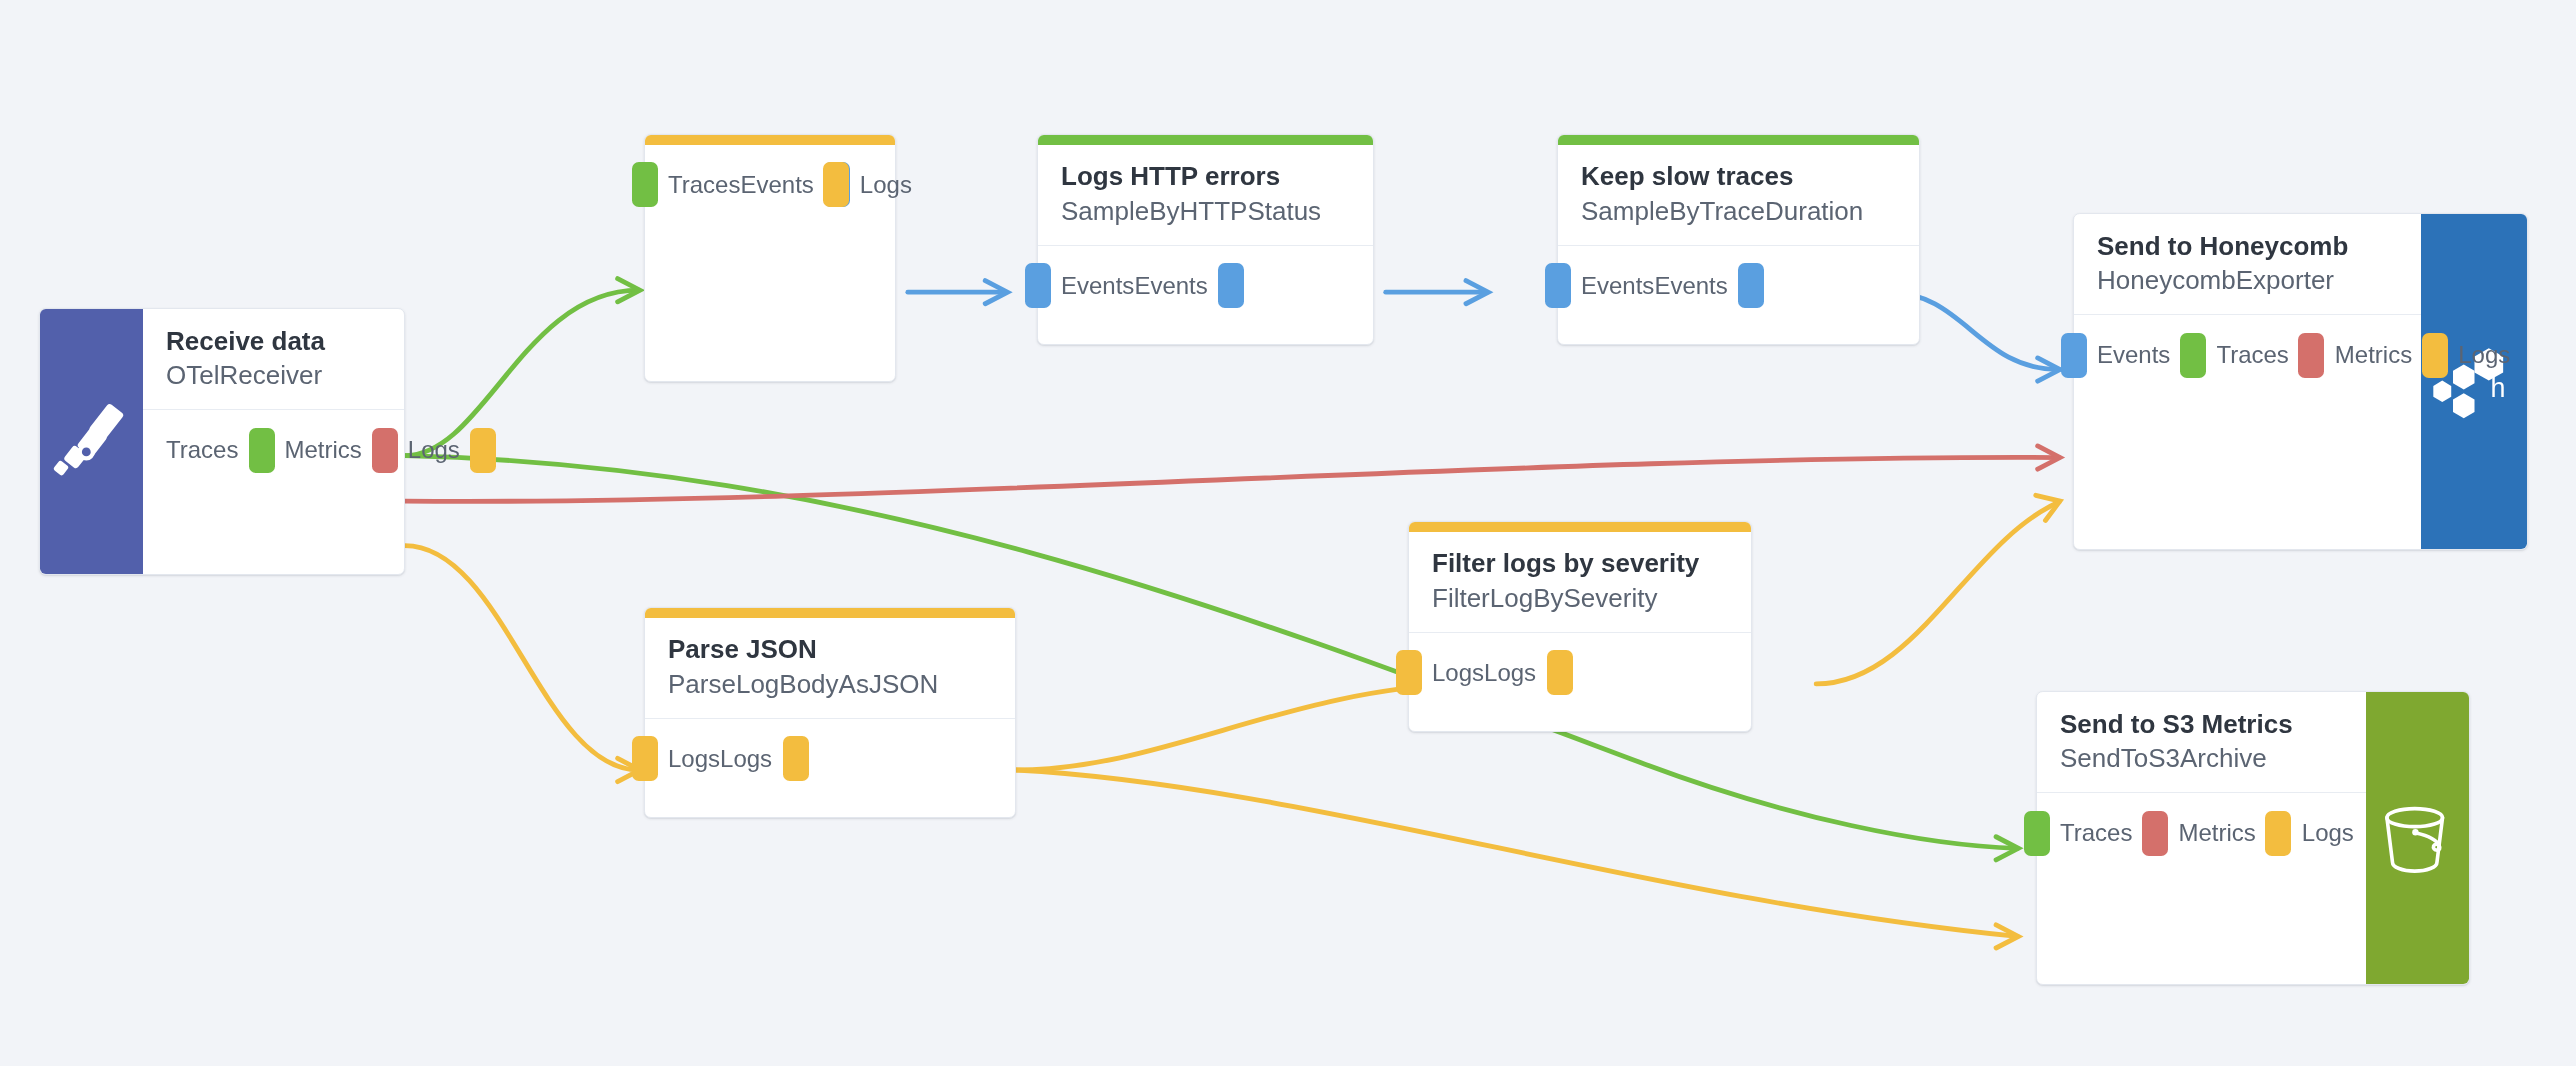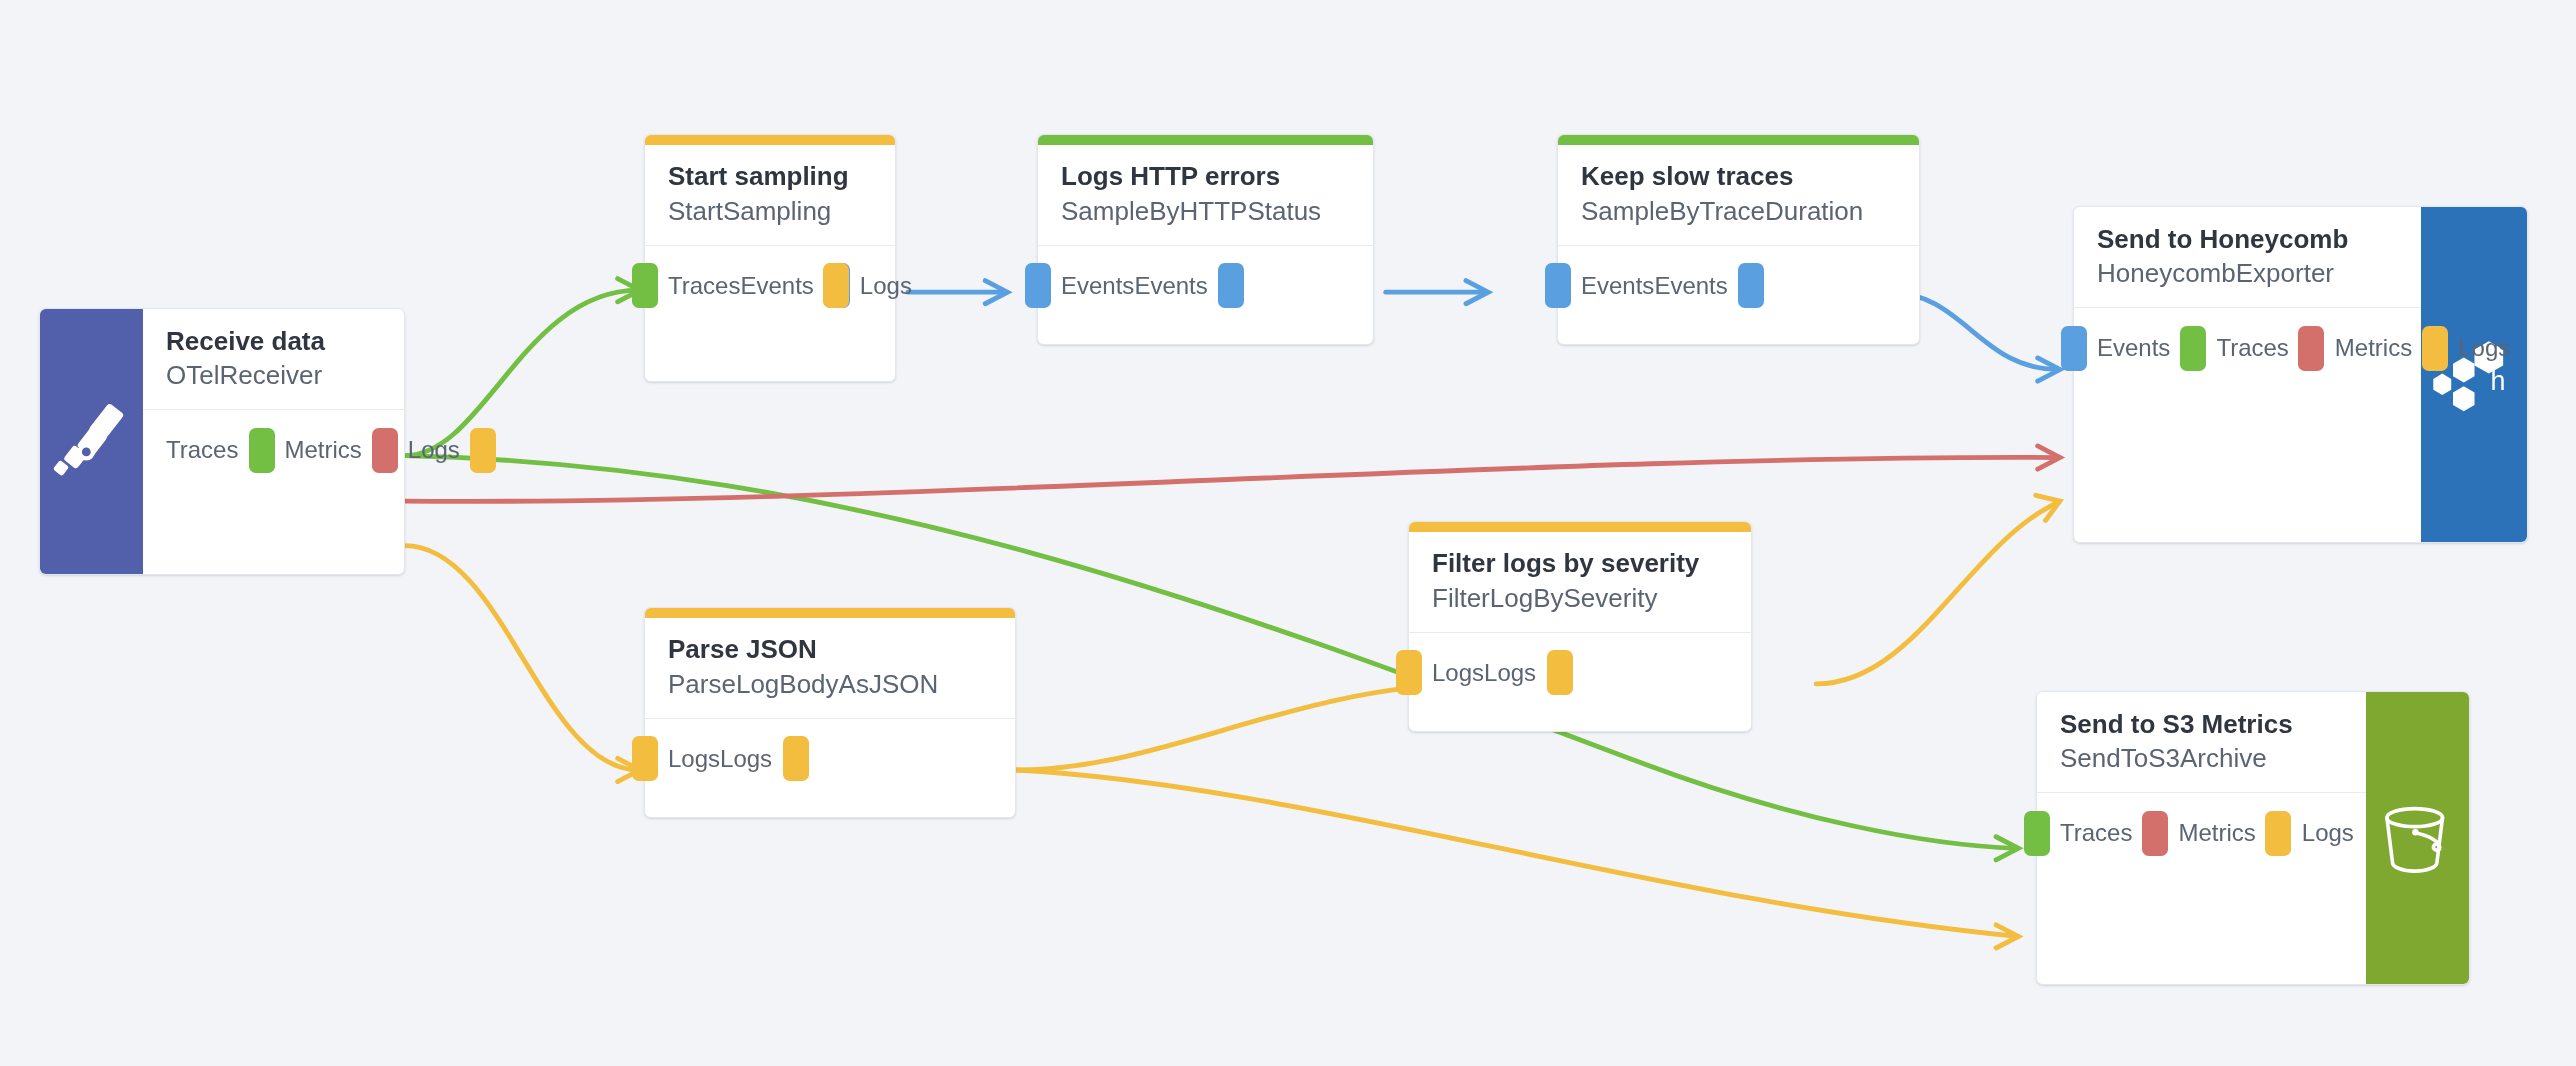--- a/index.html
+++ b/index.html
@@ -197,24 +197,20 @@
             <span class="port side-right" style="background:#f3bd3f;"></span>
           </div>
         </div>
       </div>
     </div>
   </div>
 
   <div class="node has-accent" id="node-start-sampling" style="left:644px; top:134px; width:252px; height:248px;">
     <div class="accent-bar" style="background:#f3bd3f;"></div>
     <div class="node-inner">
-      <div class="node-header">
-        <div class="node-title">Start sampling</div>
-        <div class="node-subtitle">StartSampling</div>
-      </div>
       <div class="node-body">
         <div class="port-rows">
           <div class="port-row">
             <span class="port side-left" style="background:#72bf44;"></span>
             <span class="port-label in">Traces</span>
             <span class="port-label out">Events</span>
             <span class="port side-right" style="background:#5a9fe0;"></span>
           </div>
           <div class="port-row">
             <span class="port side-left" style="background:#f3bd3f;"></span>
@@ -258,21 +254,21 @@
             <span class="port side-left" style="background:#5a9fe0;"></span>
             <span class="port-label in">Events</span>
             <span class="port-label out">Events</span>
             <span class="port side-right" style="background:#5a9fe0;"></span>
           </div>
         </div>
       </div>
     </div>
   </div>
 
-  <div class="node" id="node-send-to-honeycomb" style="left:2073px; top:206px; width:455px; height:337px;">
+  <div class="node" id="node-send-to-honeycomb" style="left:2073px; top:213px; width:455px; height:337px;">
     <div class="node-inner">
       <div class="node-header">
         <div class="node-title">Send to Honeycomb</div>
         <div class="node-subtitle">HoneycombExporter</div>
       </div>
       <div class="node-body">
         <div class="port-rows">
           <div class="port-row">
             <span class="port side-left" style="background:#5a9fe0;"></span>
             <span class="port-label in">Events</span>

